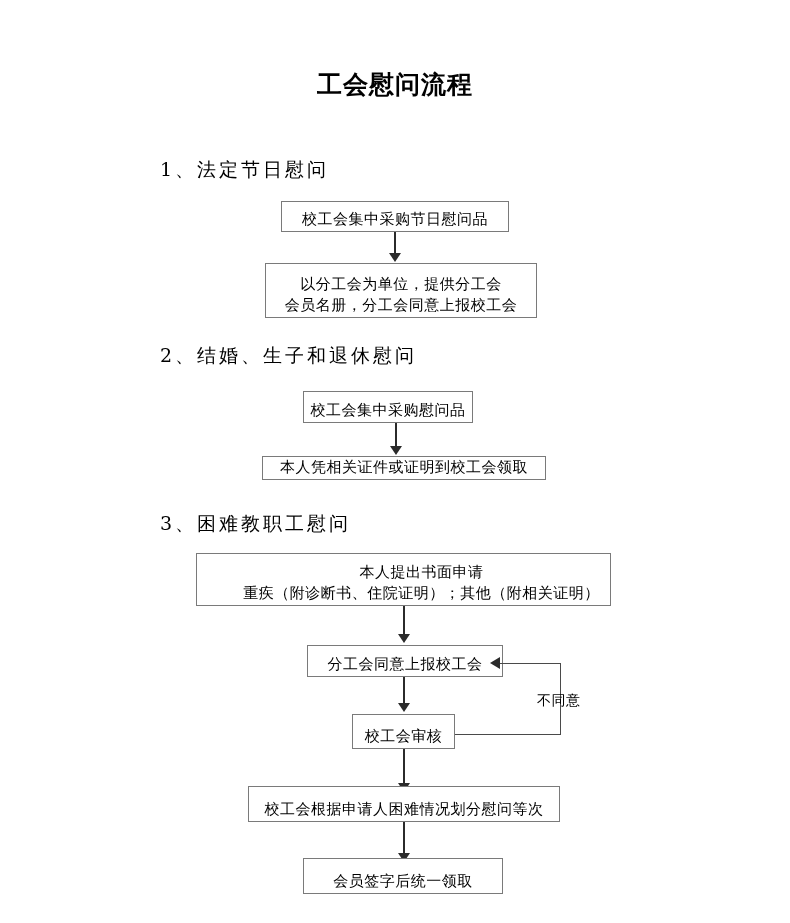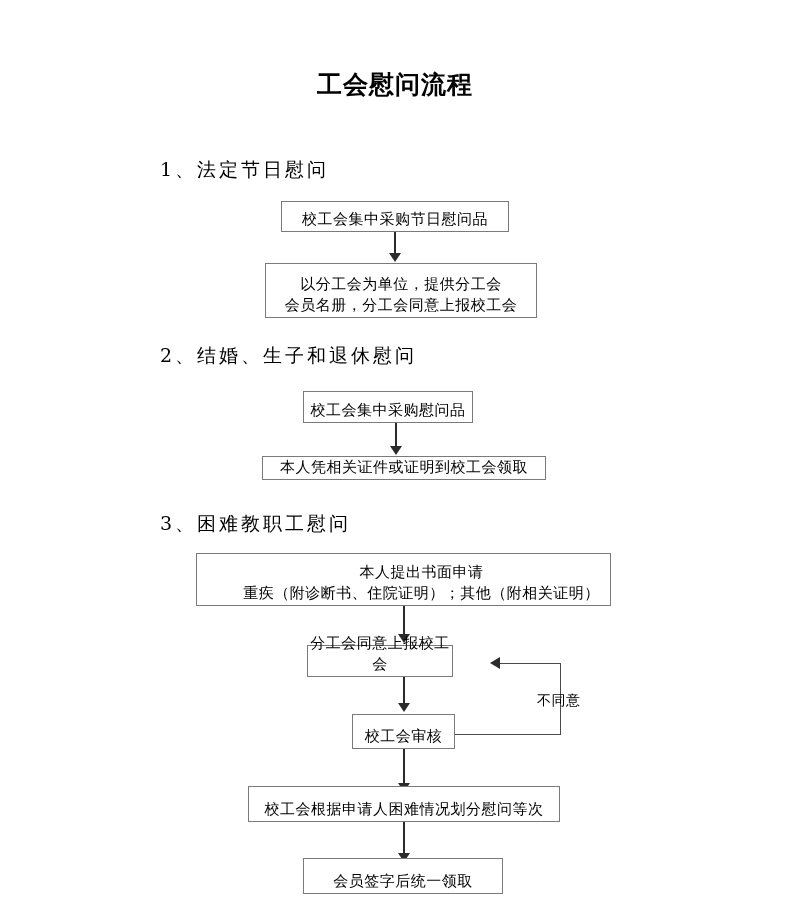--- a/index.html
+++ b/index.html
@@ -139,21 +139,21 @@
   <div class="section-head" style="left:160px; top:511px;">3、困难教职工慰问</div>
 
   <div class="node" style="left:196px; top:553px; width:415px; height:53px;padding-left:36px;">
     <span class="node-text">本人提出书面申请
 重疾（附诊断书、住院证明）；其他（附相关证明）</span>
   </div>
 
   <div class="vline" style="left:403px; top:606px; height:30px;"></div>
   <div class="arrow-down" style="left:398px; top:634px;"></div>
 
-  <div class="node" style="left:307px; top:645px; width:146px; height:32px;">
+  <div class="node" style="left:307px; top:645px; width:196px; height:32px;">
     <span class="node-text">分工会同意上报校工会</span>
   </div>
 
   <div class="vline" style="left:403px; top:677px; height:28px;"></div>
   <div class="arrow-down" style="left:398px; top:703px;"></div>
 
   <div class="node" style="left:352px; top:714px; width:103px; height:35px;">
     <span class="node-text">校工会审核</span>
   </div>
 

